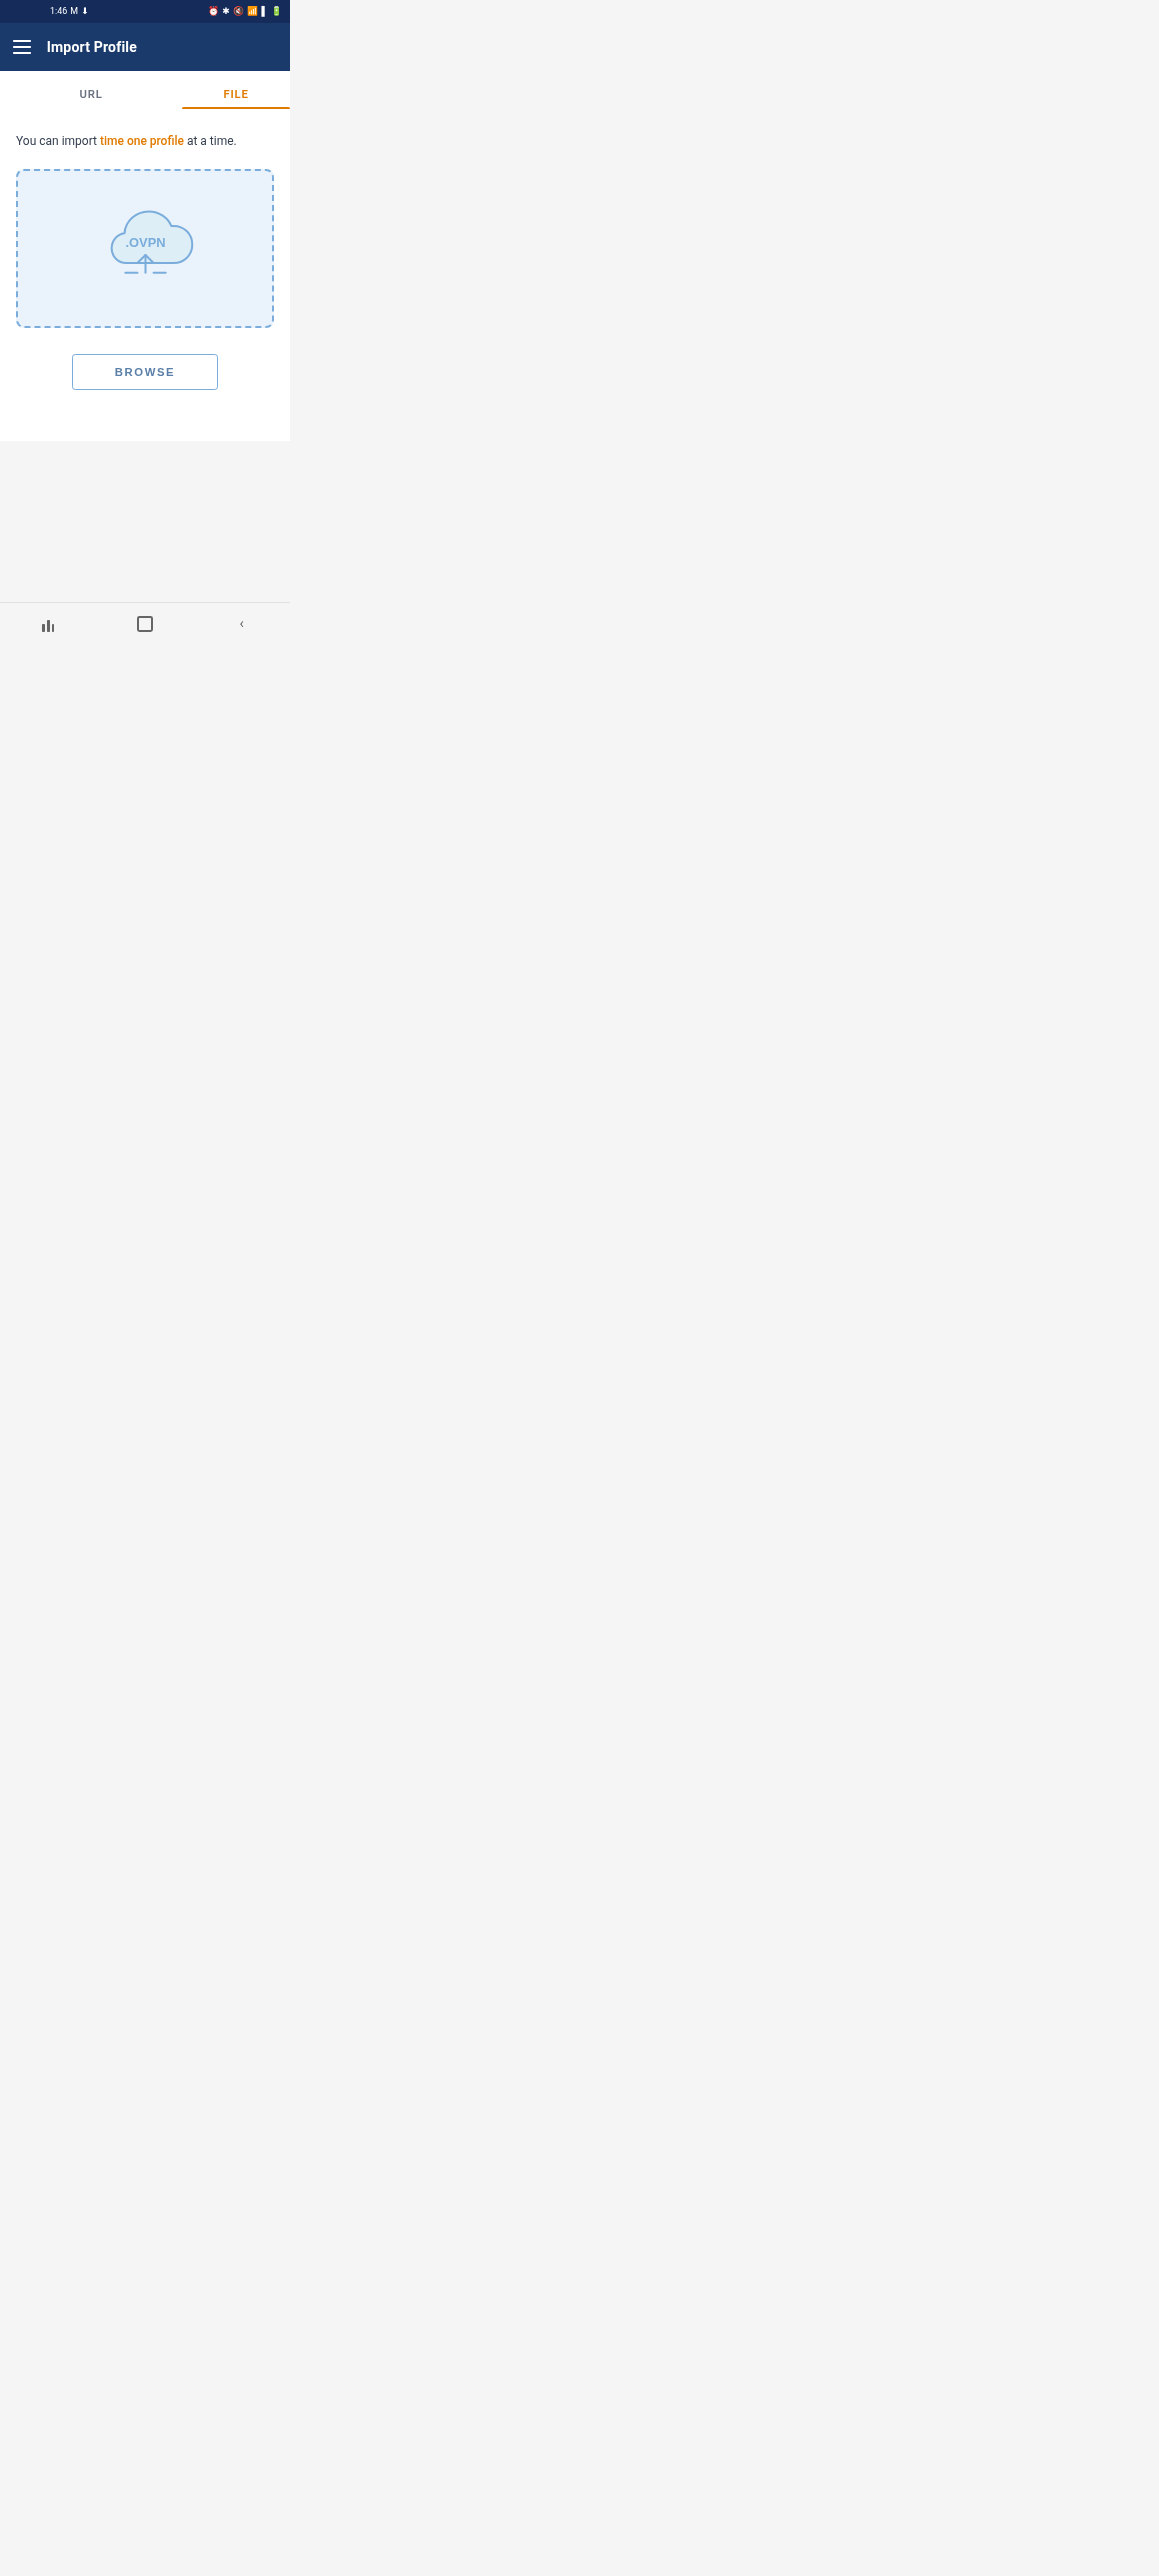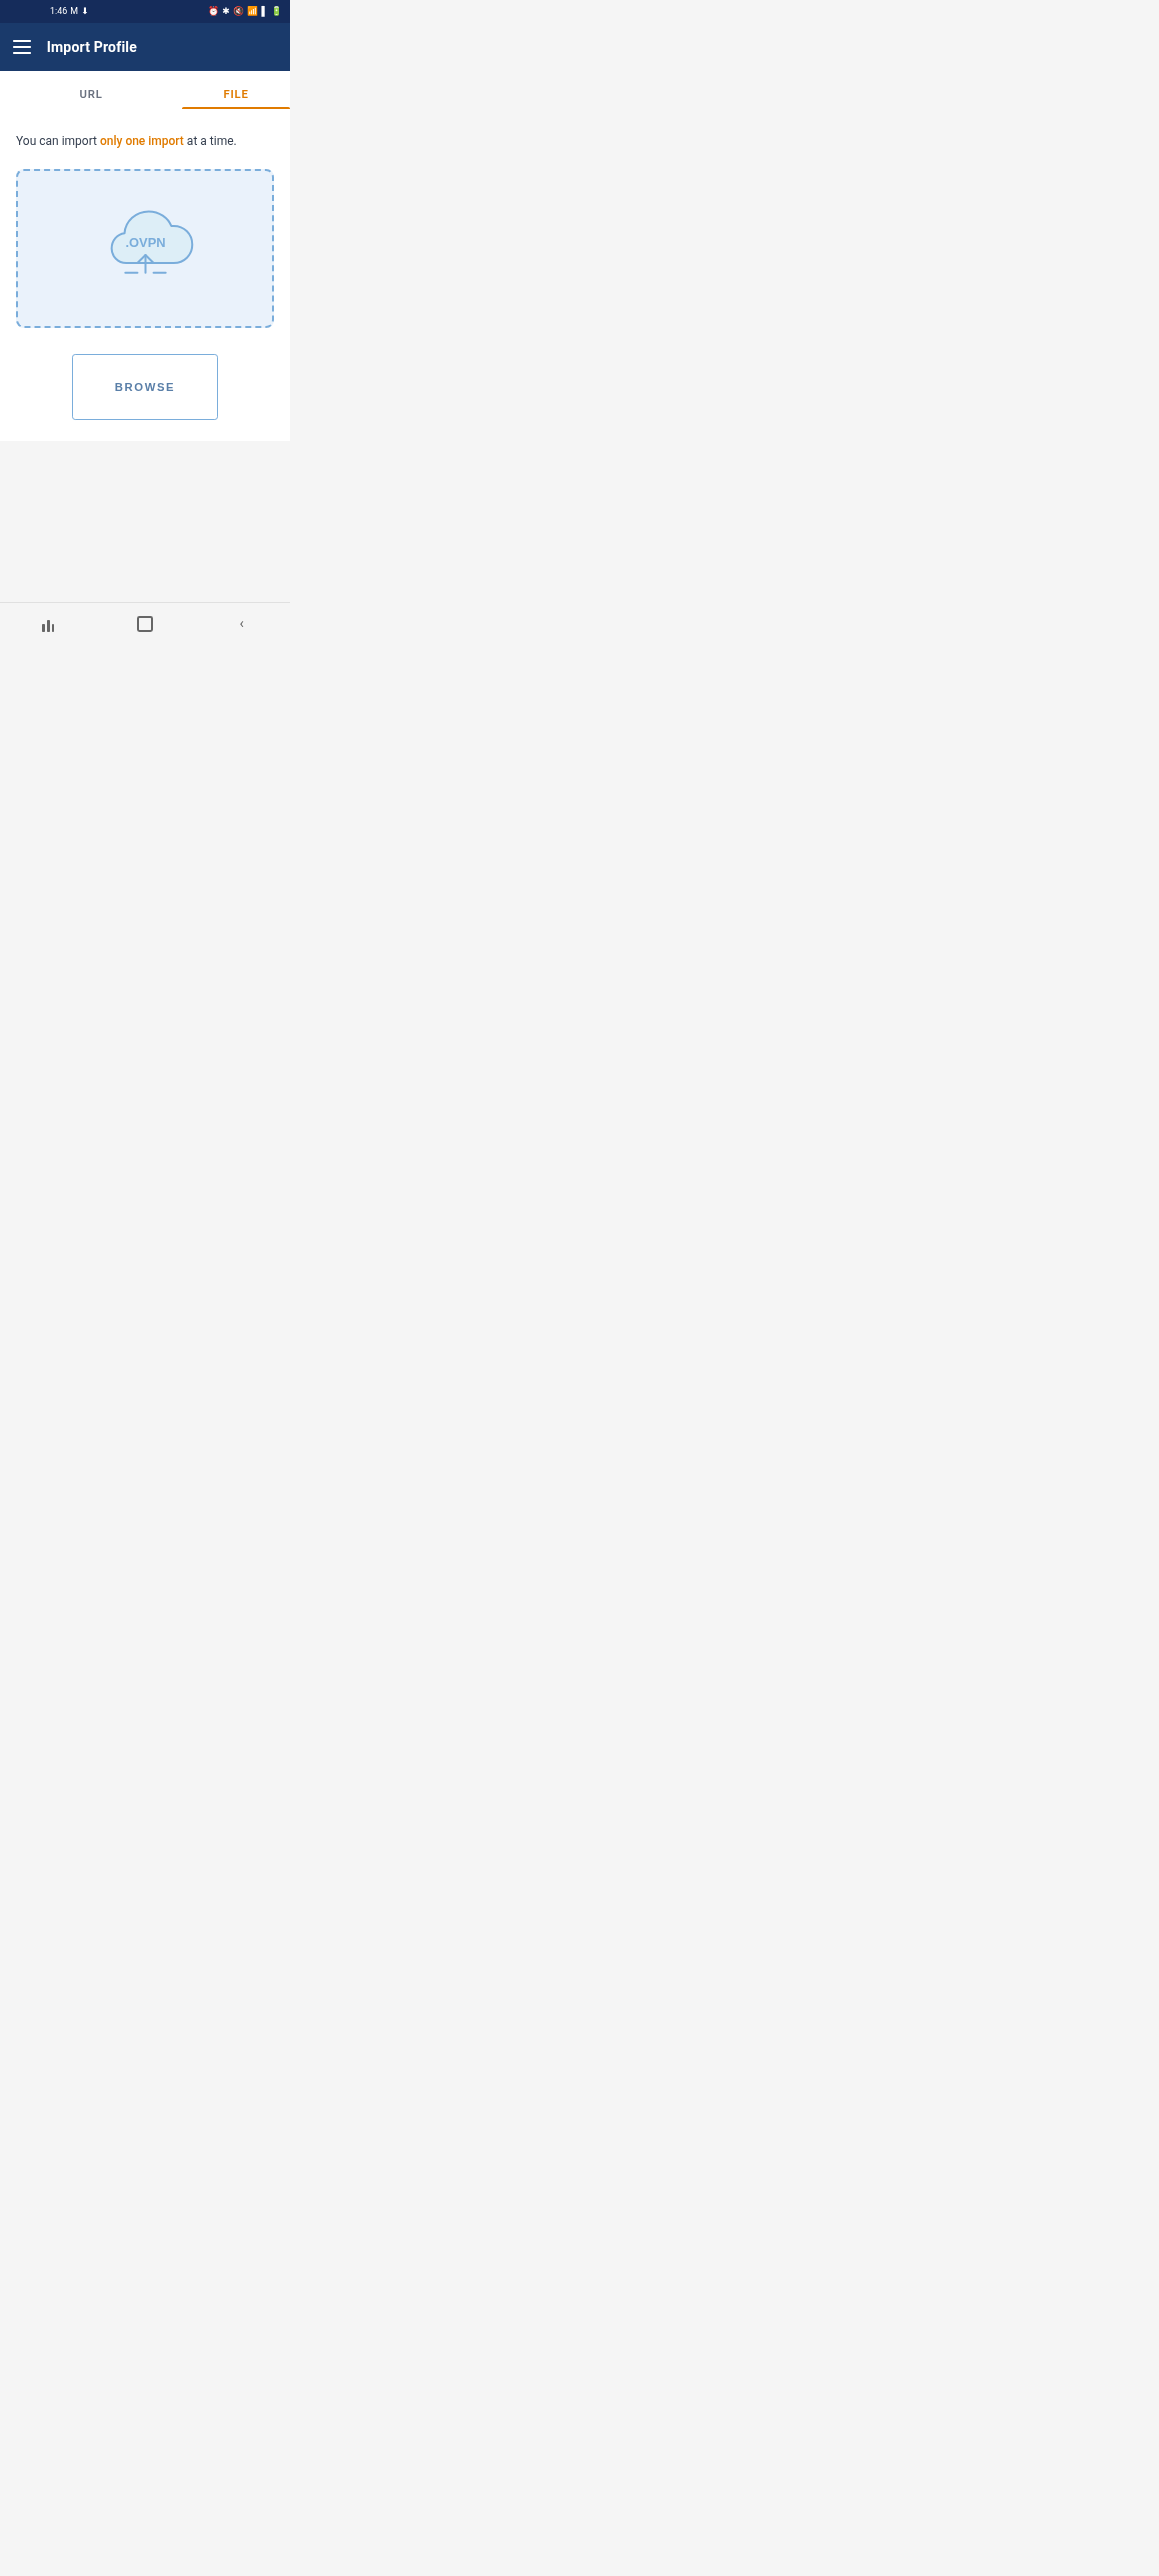--- a/index.html
+++ b/index.html
@@ -158,21 +158,21 @@
       justify-content: center;
       margin-top: 6.4px;
     }
     .browse-btn {
       border: 1.2px solid #7aaddb;
       background: white;
       color: #5a7fa8;
       font-size: 11.3px;
       font-weight: 700;
       letter-spacing: 1.6px;
-      padding: 26px 42px;
+      padding: 11px 42px;
       border-radius: 3.2px;
       cursor: pointer;
     }
 
     
     .spacer {
       flex: 1;
       background: #f5f5f5;
       min-height: 161px;
     }
@@ -253,21 +253,21 @@
     <span>URL</span>
   </div>
   <div class="tab-item active">
     <span>FILE</span>
   </div>
 </div>
 
 <div class="main-content">
 
   <div class="info-text">
-    <span>You can import </span><span class="info-text-highlight">only one import</span><span> at a time.</span>
+    <span>You can import </span><span class="info-text-highlight">time one profile</span><span> at a time.</span>
   </div>
 
   <div class="drop-zone">
     <div class="cloud-upload-container">
       <svg width="129" height="97" viewBox="0 0 160 120" fill="none" xmlns="http://www.w3.org/2000/svg">
 
         <path d="M115 78 C128 78 138 68 138 55 C138 42 128 32 115 32 C114 32 113 32 112 32 C108 22 97 14 84 14 C68 14 55 26 54 41 C45 42 38 50 38 60 C38 70 46 78 56 78 Z" fill="#ddeef7" stroke="#7aaddb" stroke-width="2.5" stroke-linejoin="round"></path>
 
         <text x="80" y="58" text-anchor="middle" font-size="16" font-weight="700" fill="#7aaddb" font-family="Arial, sans-serif">.OVPN</text>
 

